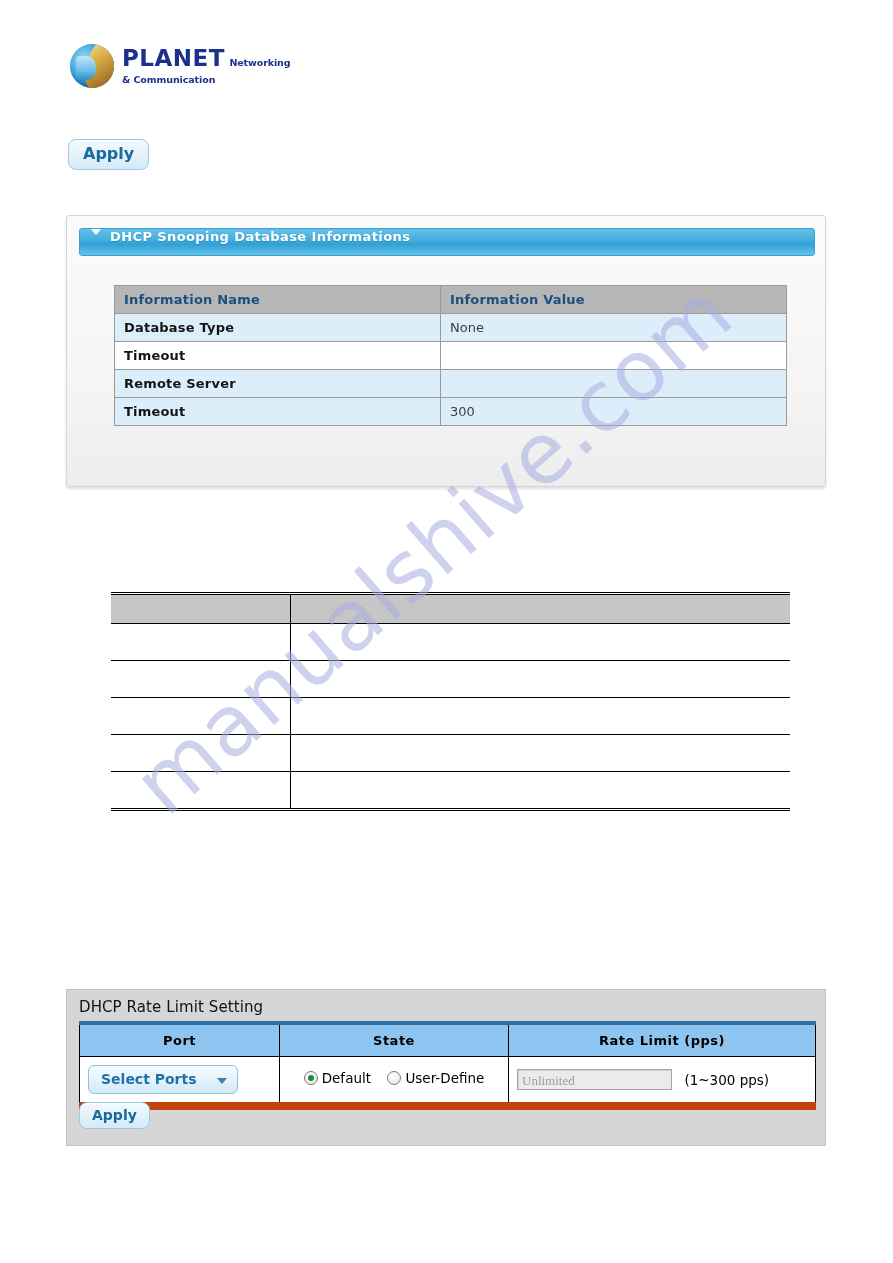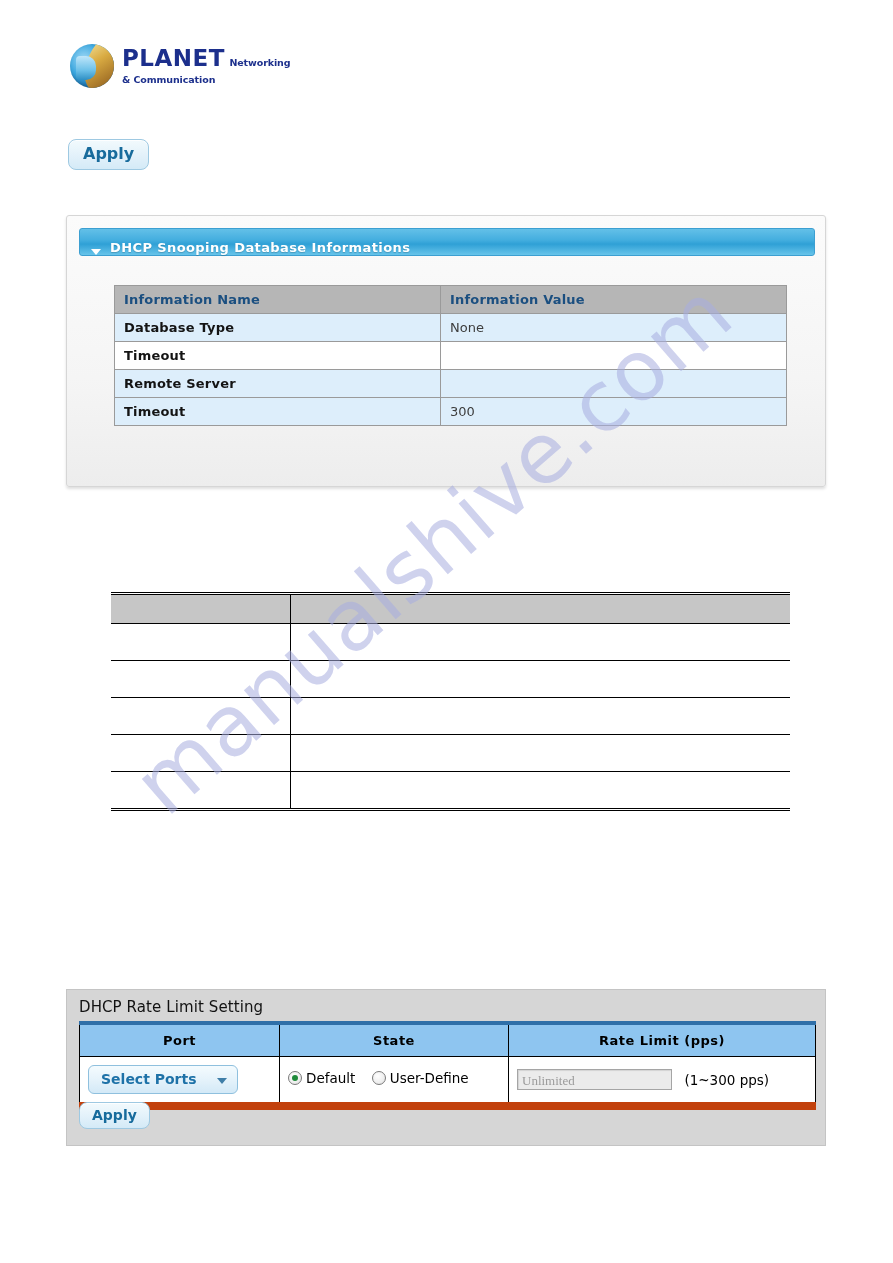--- a/index.html
+++ b/index.html
@@ -138,21 +138,21 @@
   #db-panel-header {
     position: absolute;
     left: 12px;
     top: 12px;
     width: 736px;
     height: 28px;
     background: linear-gradient(180deg, #63c0e8 0%, #44aedf 42%, #2fa0d6 58%, #67c4ea 100%);
     border: 1px solid #3c9fd1;
     border-radius: 3px;
     display: flex;
-    align-items: flex-end;
+    align-items: flex-start;
     box-sizing: border-box;
   }
   .tri-down {
     width: 0; height: 0;
     border-left: 5px solid transparent;
     border-right: 5px solid transparent;
     border-top: 6px solid #ffffff;
     margin-left: 11px;
     margin-right: 9px;
     flex: 0 0 auto;
@@ -286,21 +286,21 @@
     letter-spacing: .5px;
   }
   #rate-table td {
     background: #ffffff;
     height: 45px;
     border: 1px solid #000;
     padding: 0 8px;
     vertical-align: middle;
   }
   #rate-table td.cell-port { text-align: left; padding-left: 8px; }
-  #rate-table td.cell-state { }
+  #rate-table td.cell-state { text-align: center; }
   #rate-table td.cell-rate { text-align: left; }
 
   .select-ports-btn {
     display: inline-block;
     font-family: "DejaVu Sans", sans-serif;
     font-size: 14px;
     font-weight: bold;
     color: #1e72a8;
     background: linear-gradient(180deg, #f4fbfe 0%, #e6f3fb 48%, #d3e9f7 100%);
     border: 1px solid #8fc0de;

